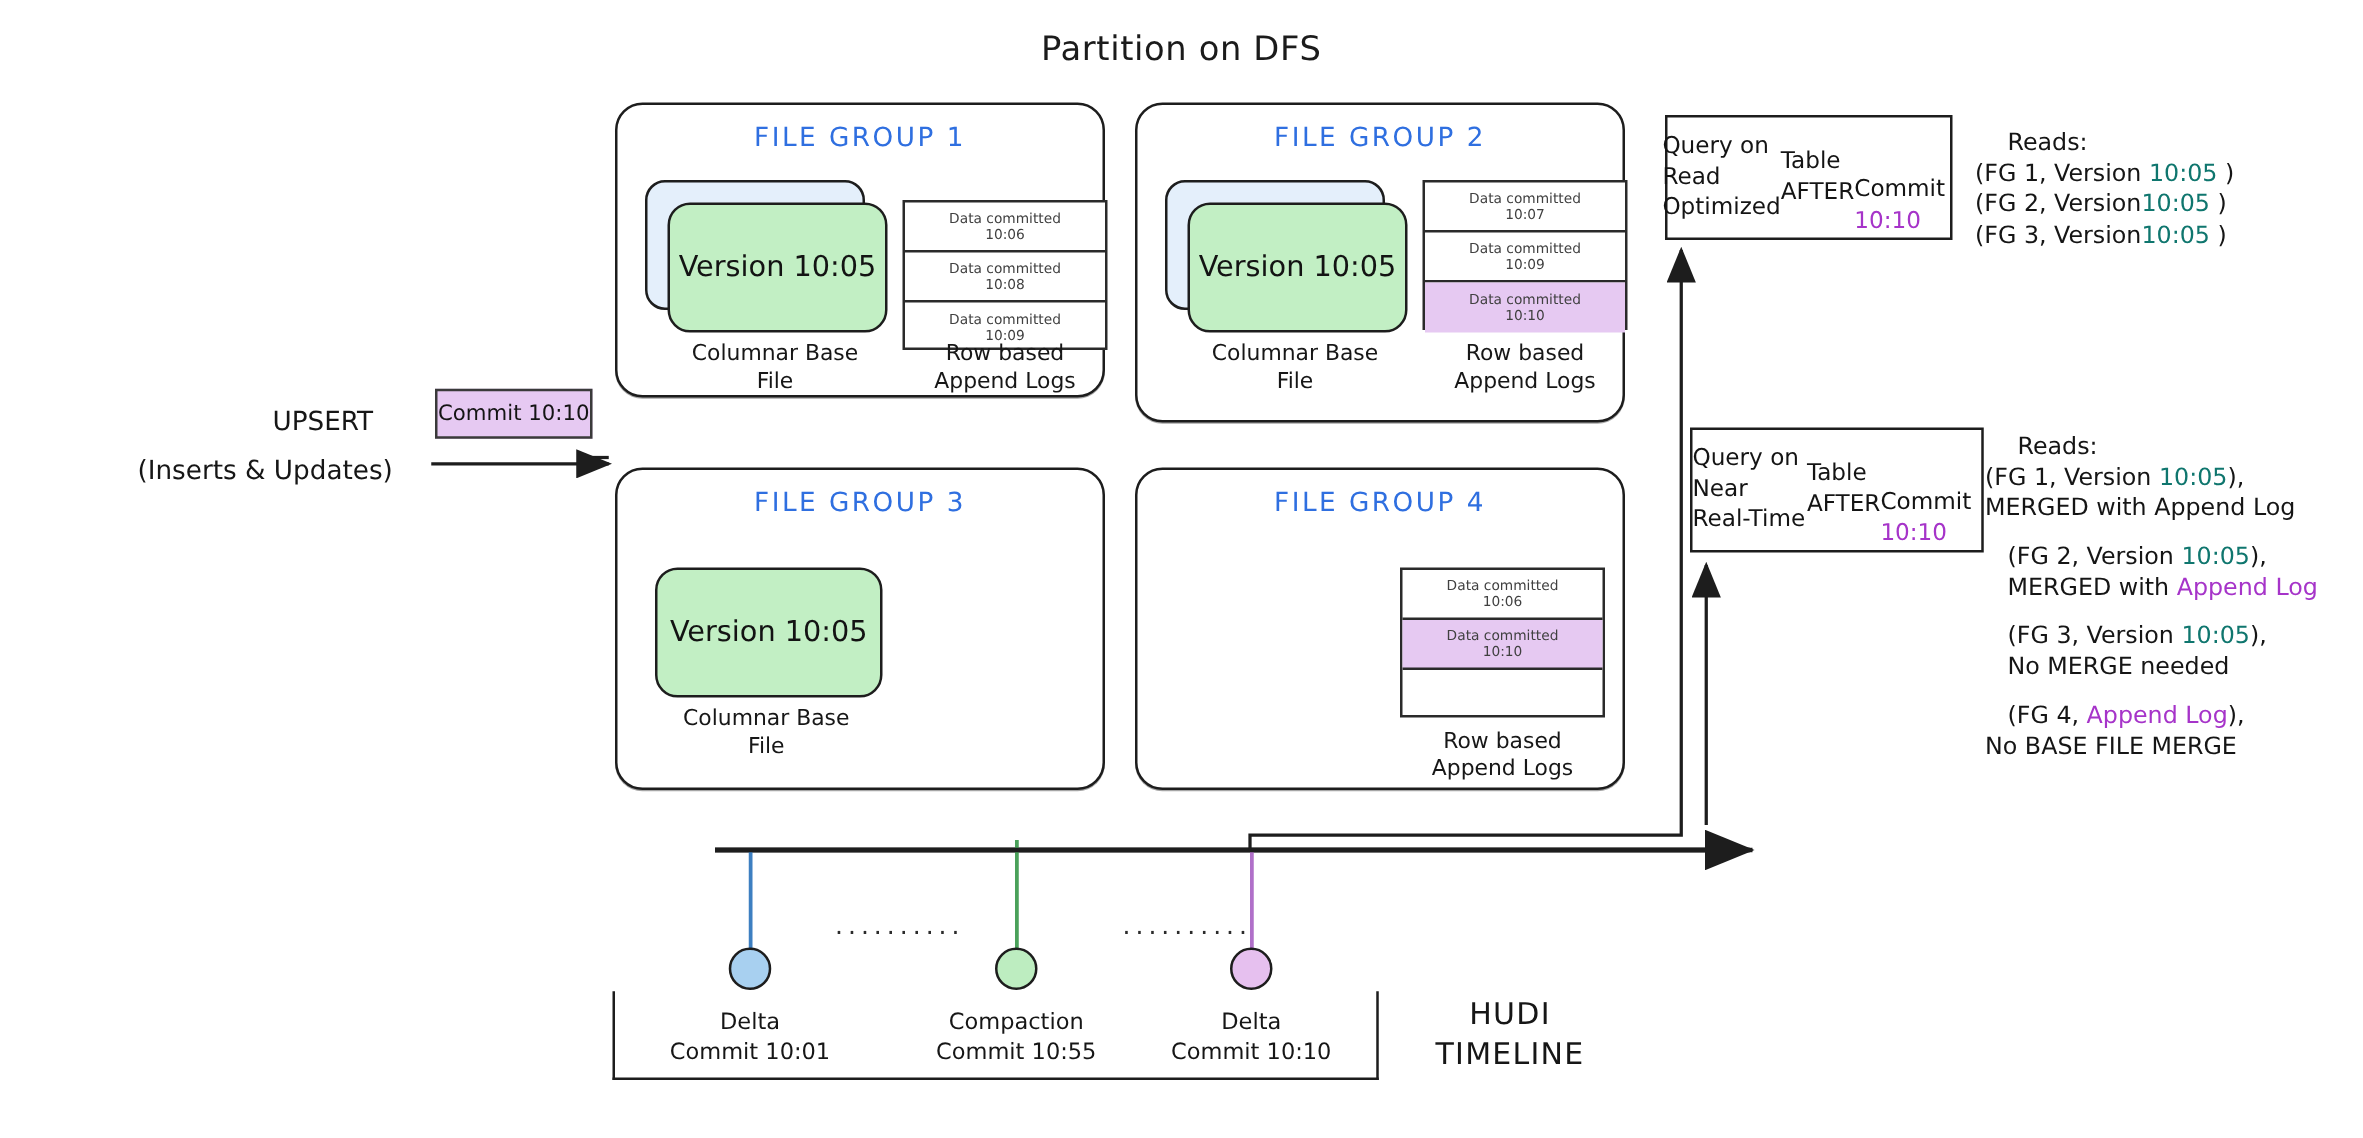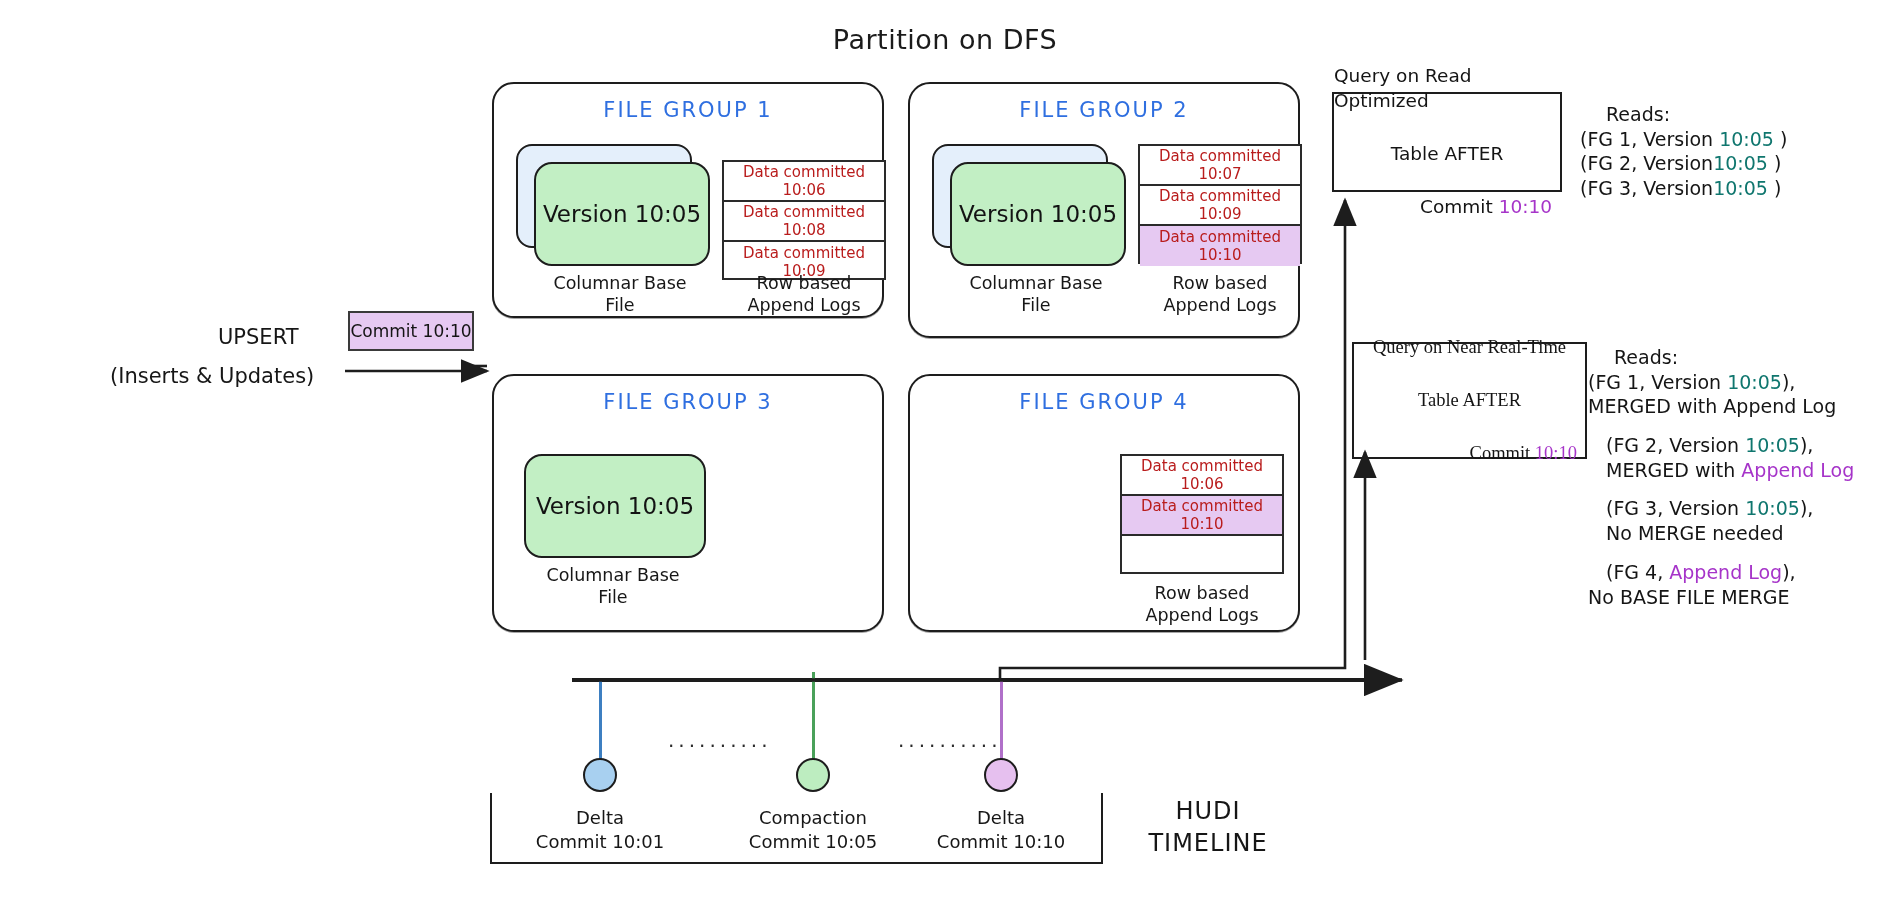--- a/index.html
+++ b/index.html
@@ -29,34 +29,34 @@
       font-size:23px;color:#131313;}
   .caption{position:absolute;left:50%;transform:translateX(-50%);
       text-align:center;font-size:17.5px;line-height:1.28;white-space:nowrap;
       color:#171717;}
 
   
   .logstack{position:absolute;border:2.2px solid #2a2a2a;box-sizing:border-box;
       background:#fff;}
   .logrow{border-bottom:2.2px solid #2a2a2a;box-sizing:border-box;
       display:flex;flex-direction:column;align-items:center;justify-content:center;
-      font-size:15px;line-height:1.2;color:#b91c1c;}
+      font-size:11px;line-height:1.2;color:#404040;}
   .logrow:last-child{border-bottom:none;}
   .logrow.hl{background:#e6c9f2;}
 
   
   .chip{position:absolute;background:#e6c9f2;border:2.2px solid #3a3a3a;
       display:flex;align-items:center;justify-content:center;
       font-size:17px;color:#141414;}
 
   
   .qbox{position:absolute;border:2.2px solid #1d1d1d;background:#fff;
-      box-sizing:border-box;display:flex;flex-direction:column;
+      box-sizing:border-box;display:flex;flex-direction:row;
       align-items:center;justify-content:center;font-size:18.5px;
-      line-height:1.34;color:#141414;gap:28px;}
+      line-height:1.34;color:#141414;}
   .qline3{align-self:flex-end;padding-right:8px;}
   .mag{color:#a634c9;}
   .grn{color:#0f766e;}
 
   
   .reads{position:absolute;font-size:19px;line-height:1.3;color:#151515;
       white-space:nowrap;}
   .reads .head{padding-left:26px;}
   .reads .grp{margin-top:14px;}
   .reads .l2{padding-left:18px;}
@@ -181,21 +181,21 @@
 
 <div class="qbox" id="q-read-optimized" style="left:1332px;top:92px;width:230px;height:100px;">
   <div>Query on Read Optimized</div>
   <div>Table AFTER</div>
   <div class="qline3">
     <span>Commit</span>
     <span class="mag">10:10</span>
   </div>
 </div>
 
-<div class="qbox" id="q-near-real-time" style="left:1352px;top:342px;width:235px;height:117px;font-family:Liberation Serif, serif;">
+<div class="qbox" id="q-near-real-time" style="left:1352px;top:342px;width:235px;height:100px;">
   <div>Query on Near Real-Time</div>
   <div>Table AFTER</div>
   <div class="qline3">
     <span>Commit</span>
     <span class="mag">10:10</span>
   </div>
 </div>
 
 <div class="reads" id="reads-ro" style="left:1580px;top:102px;">
   <div class="head">Reads:</div>
@@ -246,21 +246,21 @@
 
 <div class="dots-sep" style="left:668px;top:728px;">..........</div>
 <div class="dots-sep" style="left:898px;top:728px;">..........</div>
 
 <div class="tick-label" style="left:500px;top:806px;width:200px;">
   <div>Delta</div>
   <div>Commit 10:01</div>
 </div>
 <div class="tick-label" style="left:713px;top:806px;width:200px;">
   <div>Compaction</div>
-  <div>Commit 10:05</div>
+  <div>Commit 10:55</div>
 </div>
 <div class="tick-label" style="left:901px;top:806px;width:200px;">
   <div>Delta</div>
   <div>Commit 10:10</div>
 </div>
 
 <div id="timeline-bracket" style="left:490px;top:793px;width:613px;height:71px;"></div>
 
 <div id="hudi-timeline-label" style="left:1118px;top:795px;width:180px;">
   <div>HUDI</div>

